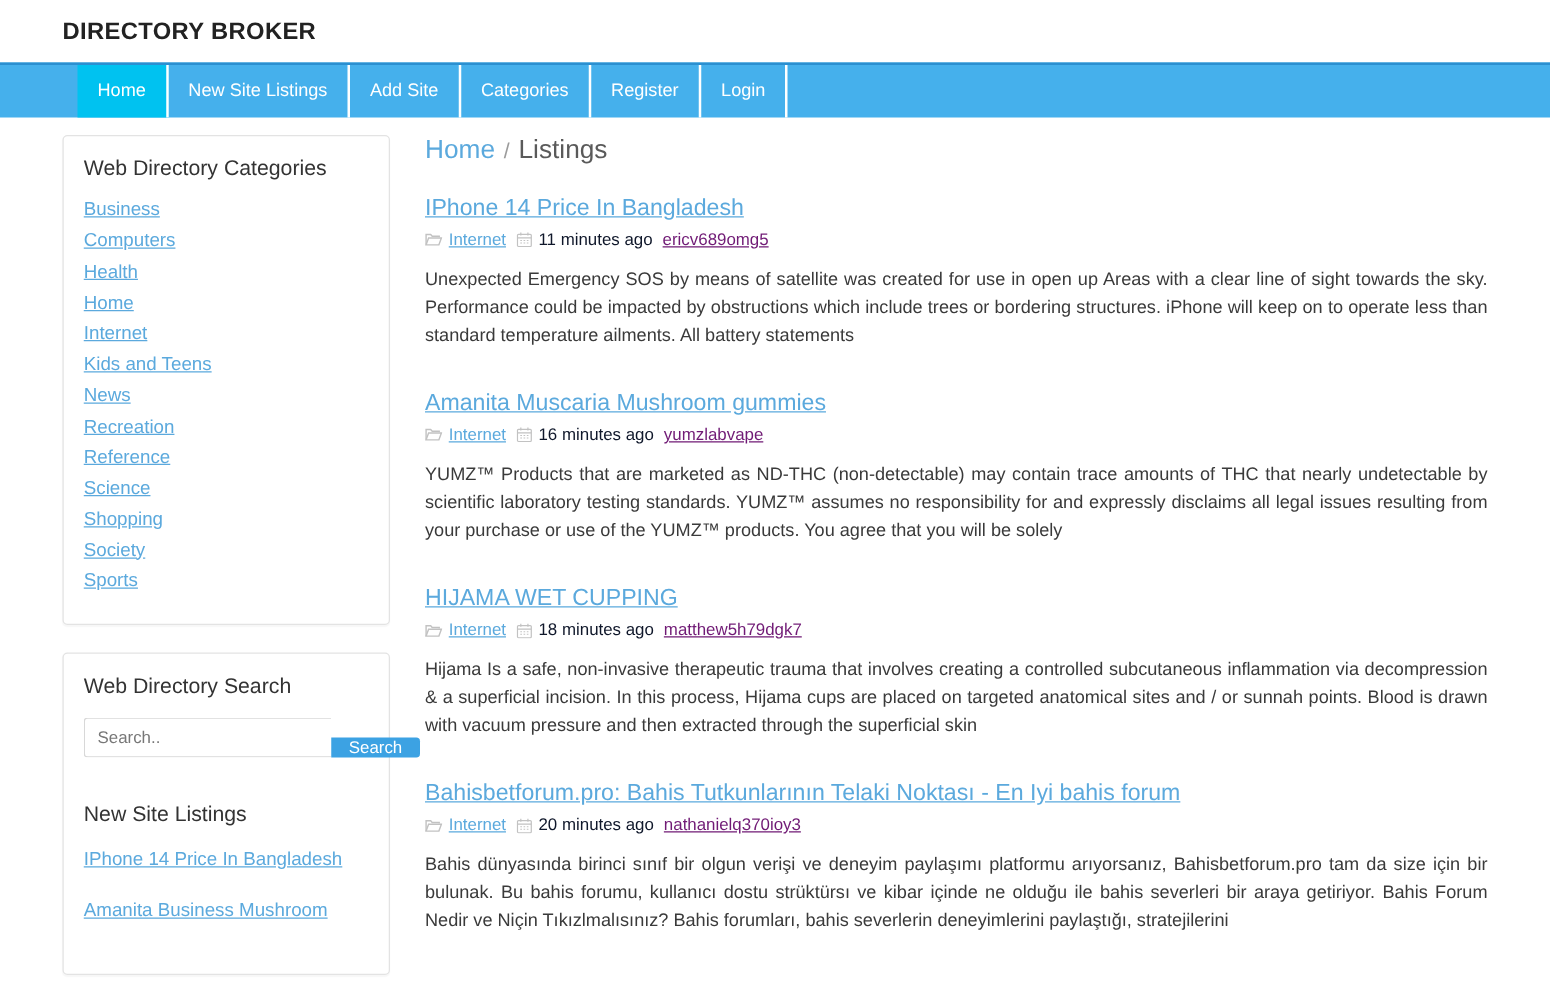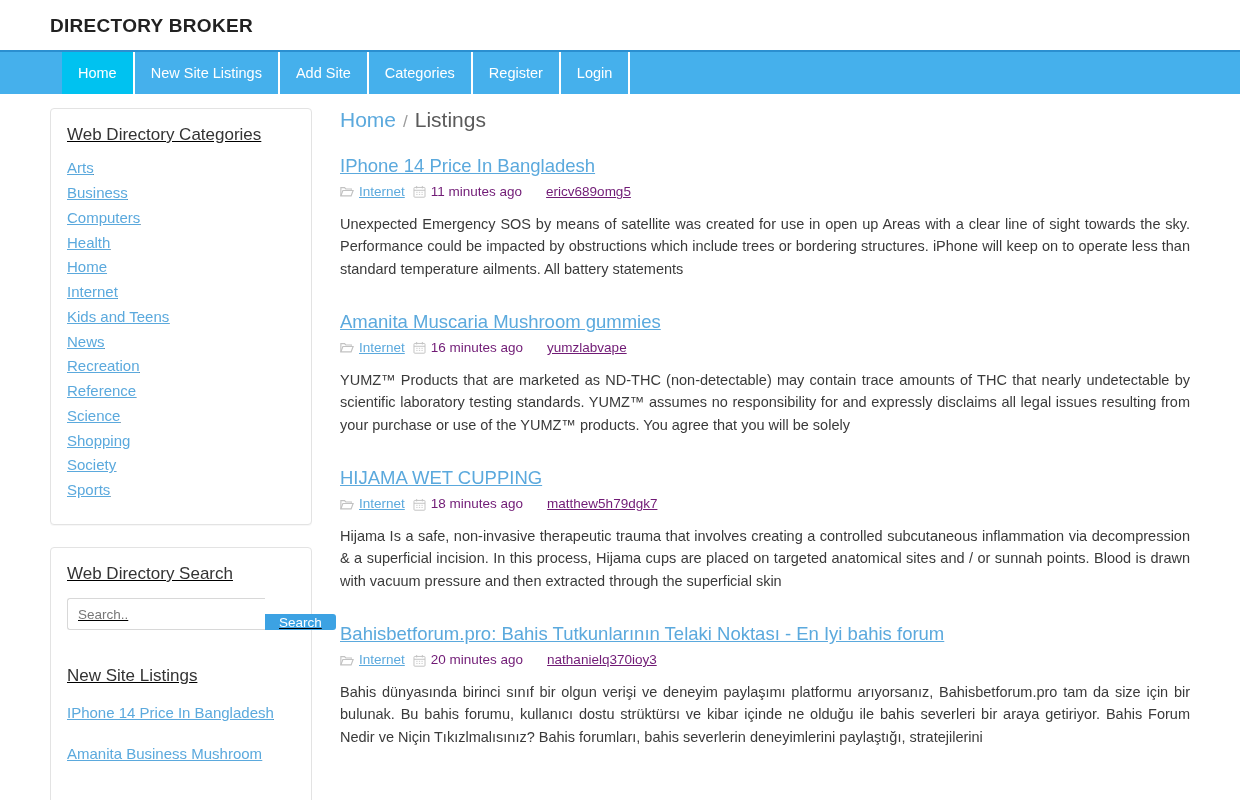--- a/index.html
+++ b/index.html
@@ -61,21 +61,20 @@
   .sidebar { width: 262px; flex: 0 0 262px; }
   .content { flex: 1 1 auto; min-width: 0; }
 
   .panel {
     background: #ffffff;
     border: 1px solid #e3e3e3;
     border-radius: 4px;
     padding: 16px 28px 18px 16px;
     margin-bottom: 22px;
     box-shadow: 0 1px 1px rgba(0,0,0,0.035);
-    text-decoration: underline;
   }
   .panel-title {
     font-size: 17px;
     color: #333333;
     margin: 0 0 14px 0;
     font-weight: normal;
     line-height: 1.2;
   }
   .cat-list { list-style: none; margin: 0; padding: 0; }
   .cat-list li { margin: 0 0 6px 0; }
@@ -161,21 +160,21 @@
     margin-bottom: 12px;
     line-height: 1.3;
   }
   .meta-icon { display: inline-flex; align-items: center; color: #c2c2c2; }
   .meta-cat {
     color: #5ba9dd;
     text-decoration: underline;
     font-size: 13.5px;
     margin-right: 3px;
   }
-  .meta-time { color: #701a75; margin-right: 19px; }
+  .meta-time { color: #0f172a; margin-right: 3px; }
   .meta-user {
     color: #701a75;
     text-decoration: underline;
     font-size: 13.5px;
   }
   .listing-desc {
     font-size: 14.5px;
     color: #3a3a3a;
     line-height: 1.55;
     text-align: justify;
@@ -198,21 +197,20 @@
     <a href="#" class="nav-item">Login</a>
   </nav>
 
 <div class="page-wrap">
 
   <aside class="sidebar">
 
     <div class="panel">
       <h2 class="panel-title">Web Directory Categories</h2>
       <ul class="cat-list" id="category-list">
-          <li><a href="#" class="cat-link">Arts</a></li>
           <li><a href="#" class="cat-link">Business</a></li>
           <li><a href="#" class="cat-link">Computers</a></li>
           <li><a href="#" class="cat-link">Health</a></li>
           <li><a href="#" class="cat-link">Home</a></li>
           <li><a href="#" class="cat-link">Internet</a></li>
           <li><a href="#" class="cat-link">Kids and Teens</a></li>
           <li><a href="#" class="cat-link">News</a></li>
           <li><a href="#" class="cat-link">Recreation</a></li>
           <li><a href="#" class="cat-link">Reference</a></li>
           <li><a href="#" class="cat-link">Science</a></li>

